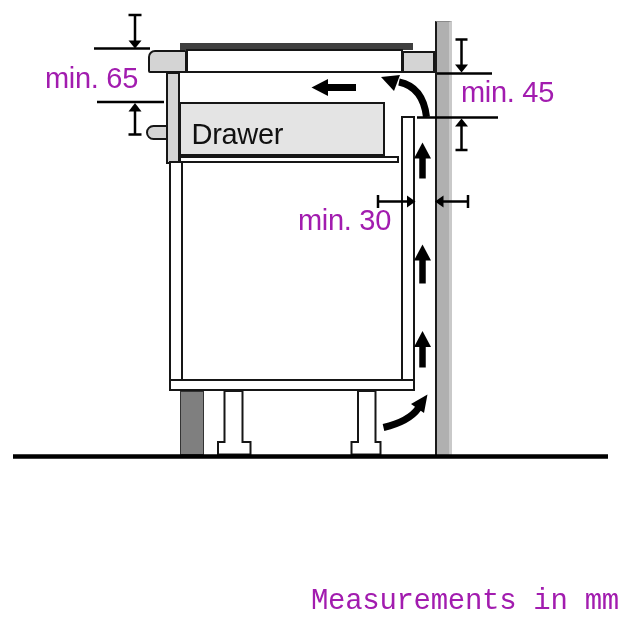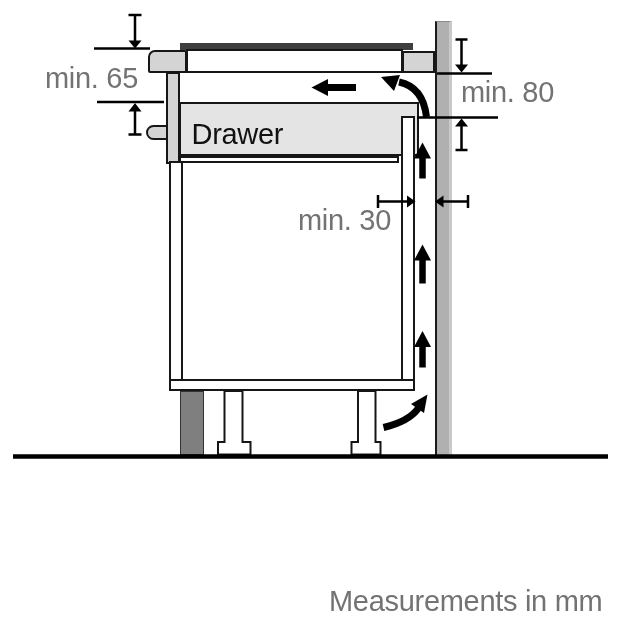--- a/index.html
+++ b/index.html
@@ -6,44 +6,44 @@
   #stage{
     position:relative;width:625px;height:625px;background:#ffffff;overflow:hidden;
     font-family:"Liberation Sans", sans-serif;color:#111;
   }
   #stage *{box-sizing:border-box;}
   .abs{position:absolute;}
   .outlined{border:2px solid #161616;background:#fff;}
   .grayfill{background:#d4d4d4;}
   .label{
     position:absolute;font-size:29px;line-height:29px;letter-spacing:-0.3px;
-    white-space:nowrap;color:#737373;
+    white-space:nowrap;color:#a21caf;
   }
   
   #wall{left:434.5px;top:20.5px;width:17px;height:434px;background:#b0b0b0;
         border-left:2px solid #1a1a1a;border-right:3px solid #c9c9c9;border-top:1px solid #8a8a8a;}
   #hob-glass{left:180px;top:43px;width:233px;height:7px;background:#3f3f3f;}
   #hob-body{left:185.5px;top:49px;width:217px;height:24px;}
   #worktop-front{left:147.5px;top:50px;width:39px;height:23px;border-radius:7px 2px 0 2px;}
   #worktop-rear{left:402px;top:50.5px;width:33px;height:22.5px;}
   #handle{left:146px;top:124.5px;width:24px;height:15px;border-radius:8px 0 0 8px;}
   #front-panel{left:166px;top:71.5px;width:13.5px;height:92px;}
-  #drawer{left:178.5px;top:101.5px;width:240px;height:54.5px;background:#e4e4e4;border:2px solid #161616;}
+  #drawer{left:178.5px;top:101.5px;width:206px;height:54.5px;background:#e4e4e4;border:2px solid #161616;}
   #drawer-label{position:absolute;left:11px;top:16px;font-size:29px;line-height:29px;letter-spacing:-0.3px;}
   #drawer-rail{left:178.5px;top:155.5px;width:220px;height:7.5px;}
   #front-frame{left:169px;top:161px;width:14px;height:230px;}
   #rear-panel{left:400.5px;top:116px;width:14px;height:275px;}
   #bottom-panel{left:169px;top:379px;width:246px;height:12px;}
   #plinth{left:180px;top:390.5px;width:24px;height:64px;background:#7f7f7f;border:1px solid #333;}
   #overlay{position:absolute;left:0;top:0;width:625px;height:625px;pointer-events:none;}
   
   #lbl-min65{left:45px;top:64px;}
   #lbl-min45{left:461px;top:78px;}
   #lbl-min20{left:298px;top:206px;}
-  #lbl-footnote{left:329px;top:587px;}
+  #lbl-footnote{left:311px;top:587px;font-family:Liberation Mono, monospace;}
 </style>
 </head>
 <body>
 
 <div id="stage">
 
   <div class="abs" id="wall"></div>
 
   <div class="abs" id="hob-glass"></div>
   <div class="abs outlined" id="hob-body"></div>
@@ -115,17 +115,17 @@
 
       <line x1="422.5" y1="367.5" x2="422.5" y2="346.5" stroke-width="6.5"></line>
       <polygon points="414,347 431,347 422.5,331" stroke="none"></polygon>
 
       <path d="M383.5 427.5 Q409 421.5 418.5 408" fill="none" stroke-width="7"></path>
       <polygon points="427.5,394.5 424,413 411,404" stroke="none"></polygon>
     </g>
   </svg>
 
   <div class="label" id="lbl-min65">min. 65</div>
-  <div class="label" id="lbl-min45">min. 80</div>
+  <div class="label" id="lbl-min45">min. 45</div>
   <div class="label" id="lbl-min20">min. 30</div>
   <div class="label" id="lbl-footnote">Measurements in mm</div>
 
 </div>
 
 </body></html>

